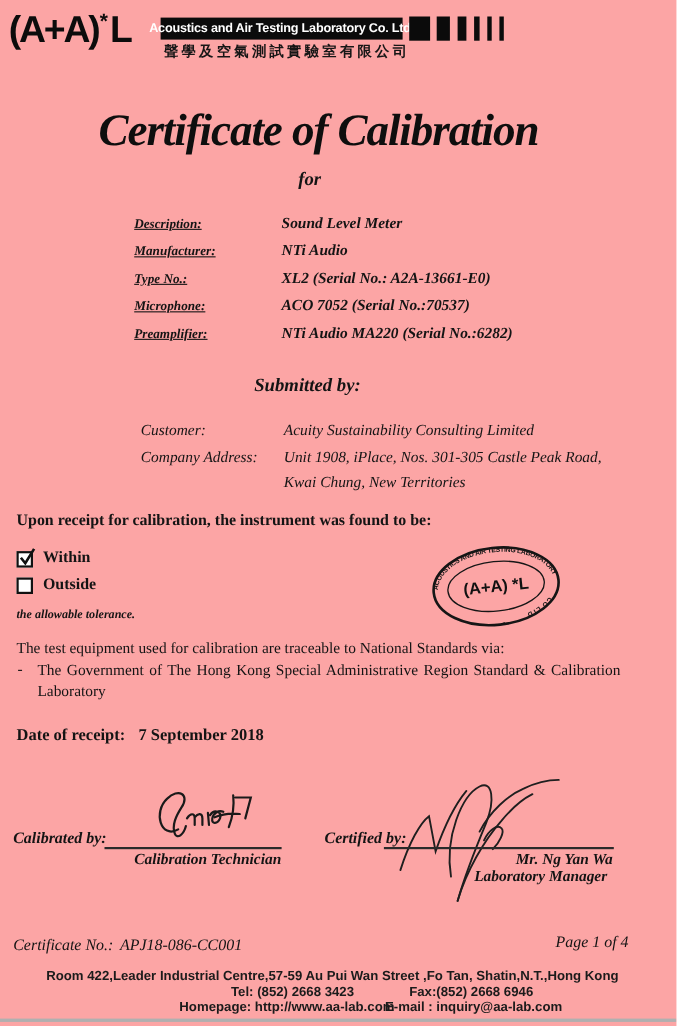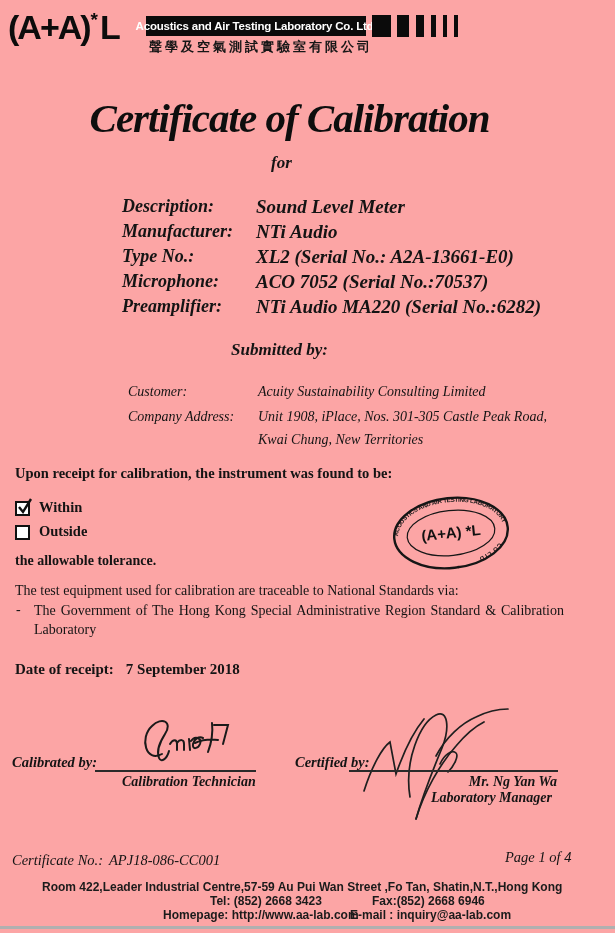--- a/index.html
+++ b/index.html
@@ -33,32 +33,32 @@
     font-size:13px; font-weight:bold; letter-spacing:3px; color:#161616; white-space:nowrap;
   }
 
   
   .title {
     left:-18px; top:94px; width:615px; text-align:center;
     font-weight:bold; font-style:italic; font-size:41px; letter-spacing:-1px;
     color:#0e0e0e; white-space:nowrap;
   }
   .for { left:-26px; top:153px; width:615px; text-align:center; font-size:17px; }
-  .inst-label { left:122px; font-size:18px; }
-  .inst-value { left:256px; font-size:19px; white-space:nowrap;text-align:center; }
+  .inst-label { left:122px; font-size:12px;text-decoration:underline; }
+  .inst-value { left:256px; font-size:14px; white-space:nowrap;text-align:center; }
 
   .submitted { left:-28px; top:340px; width:615px; text-align:center; font-size:17px; }
   .cust-label { left:128px; font-size:14px; }
   .cust-value { left:258px; font-size:14px; white-space:nowrap; }
 
   
   .statement { left:15px; top:465px; font-size:14.5px; }
   .cbx { width:15px; height:15px; border:2px solid #111; background:#fff; }
   .cbx-label { font-size:14.5px; }
-  .tolerance { left:15px; top:553px; font-size:14px; }
+  .tolerance { left:15px; top:553px; font-size:11px;font-style:italic; }
 
   
   .trace1 { left:15px; top:583px; font-size:14px; }
   .trace-dash { left:16px; top:602px; font-size:14px; }
   .trace-body {
     left:34px; top:602px; width:530px; font-size:14px; line-height:18.5px;
     text-align:justify;
   }
   .dateline { font-size:15px; white-space:nowrap; }
   .dateline .val { margin-left:12px; }

